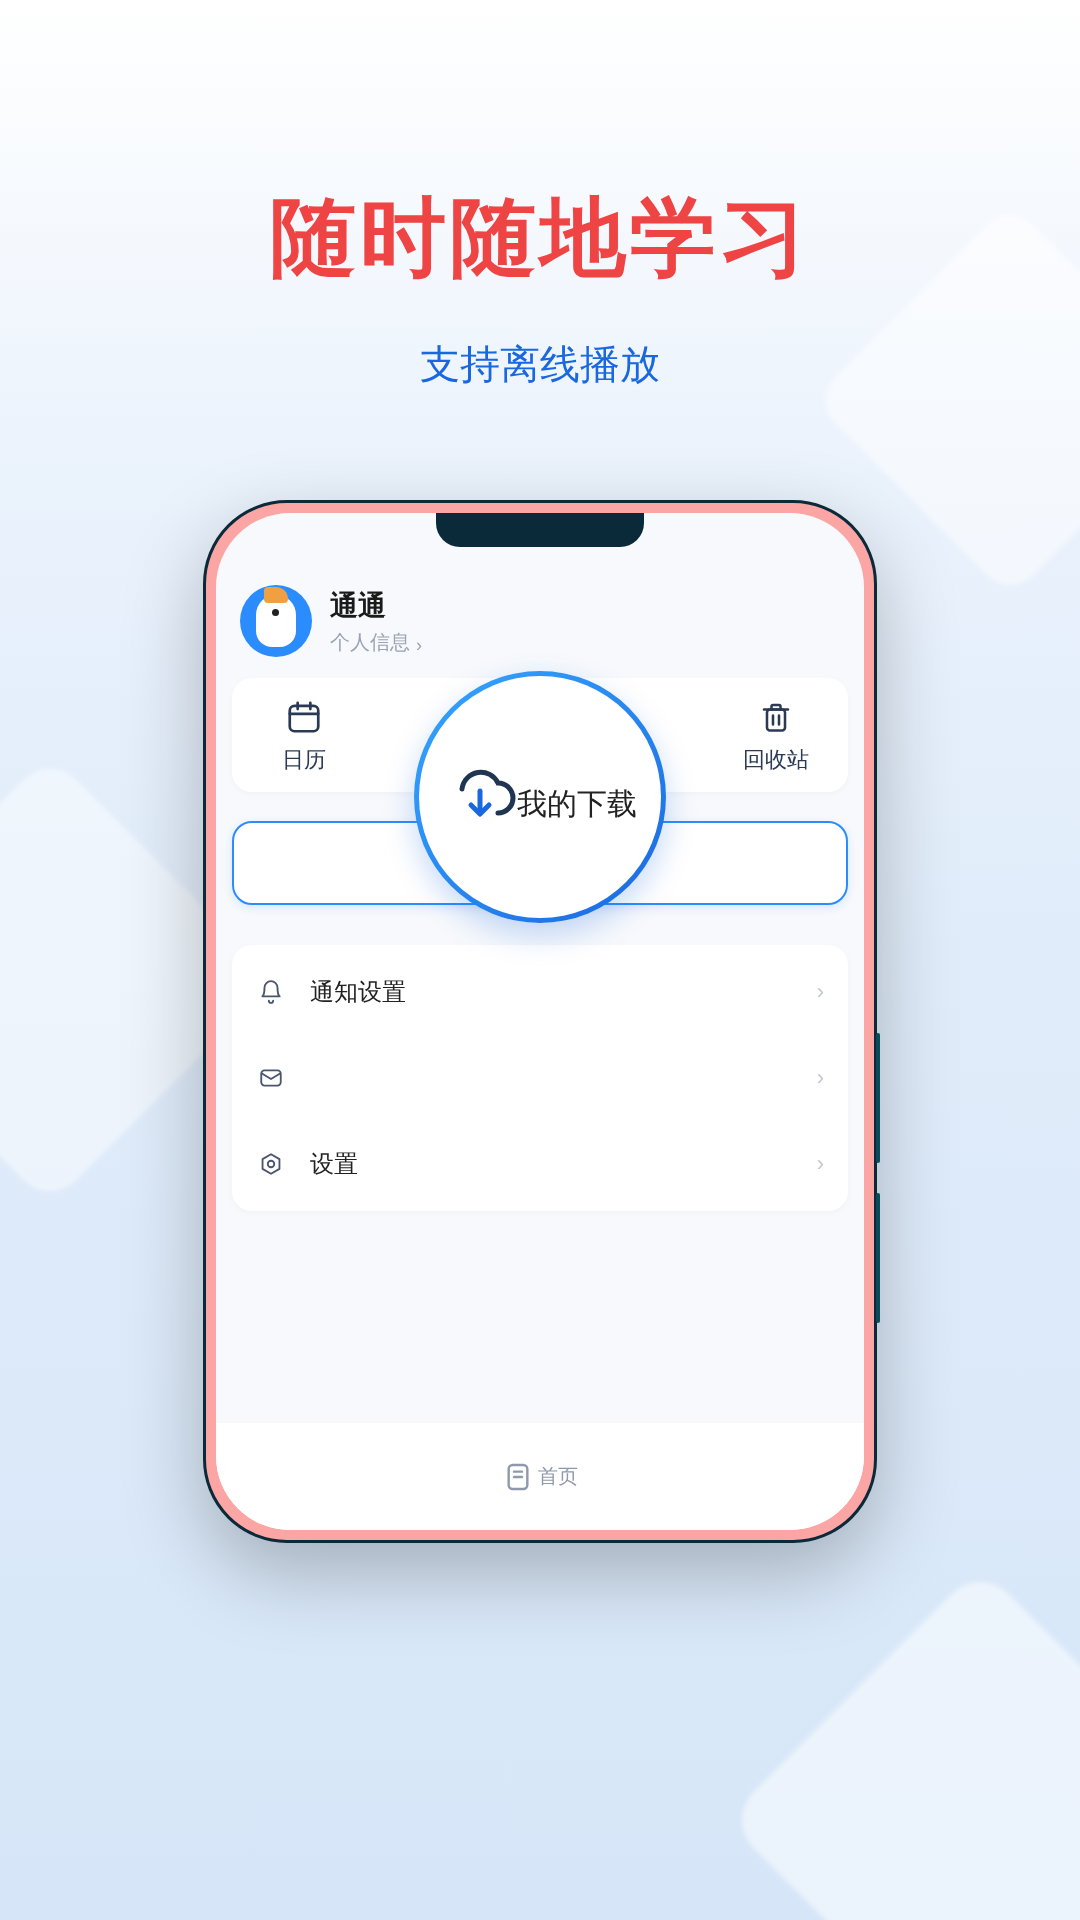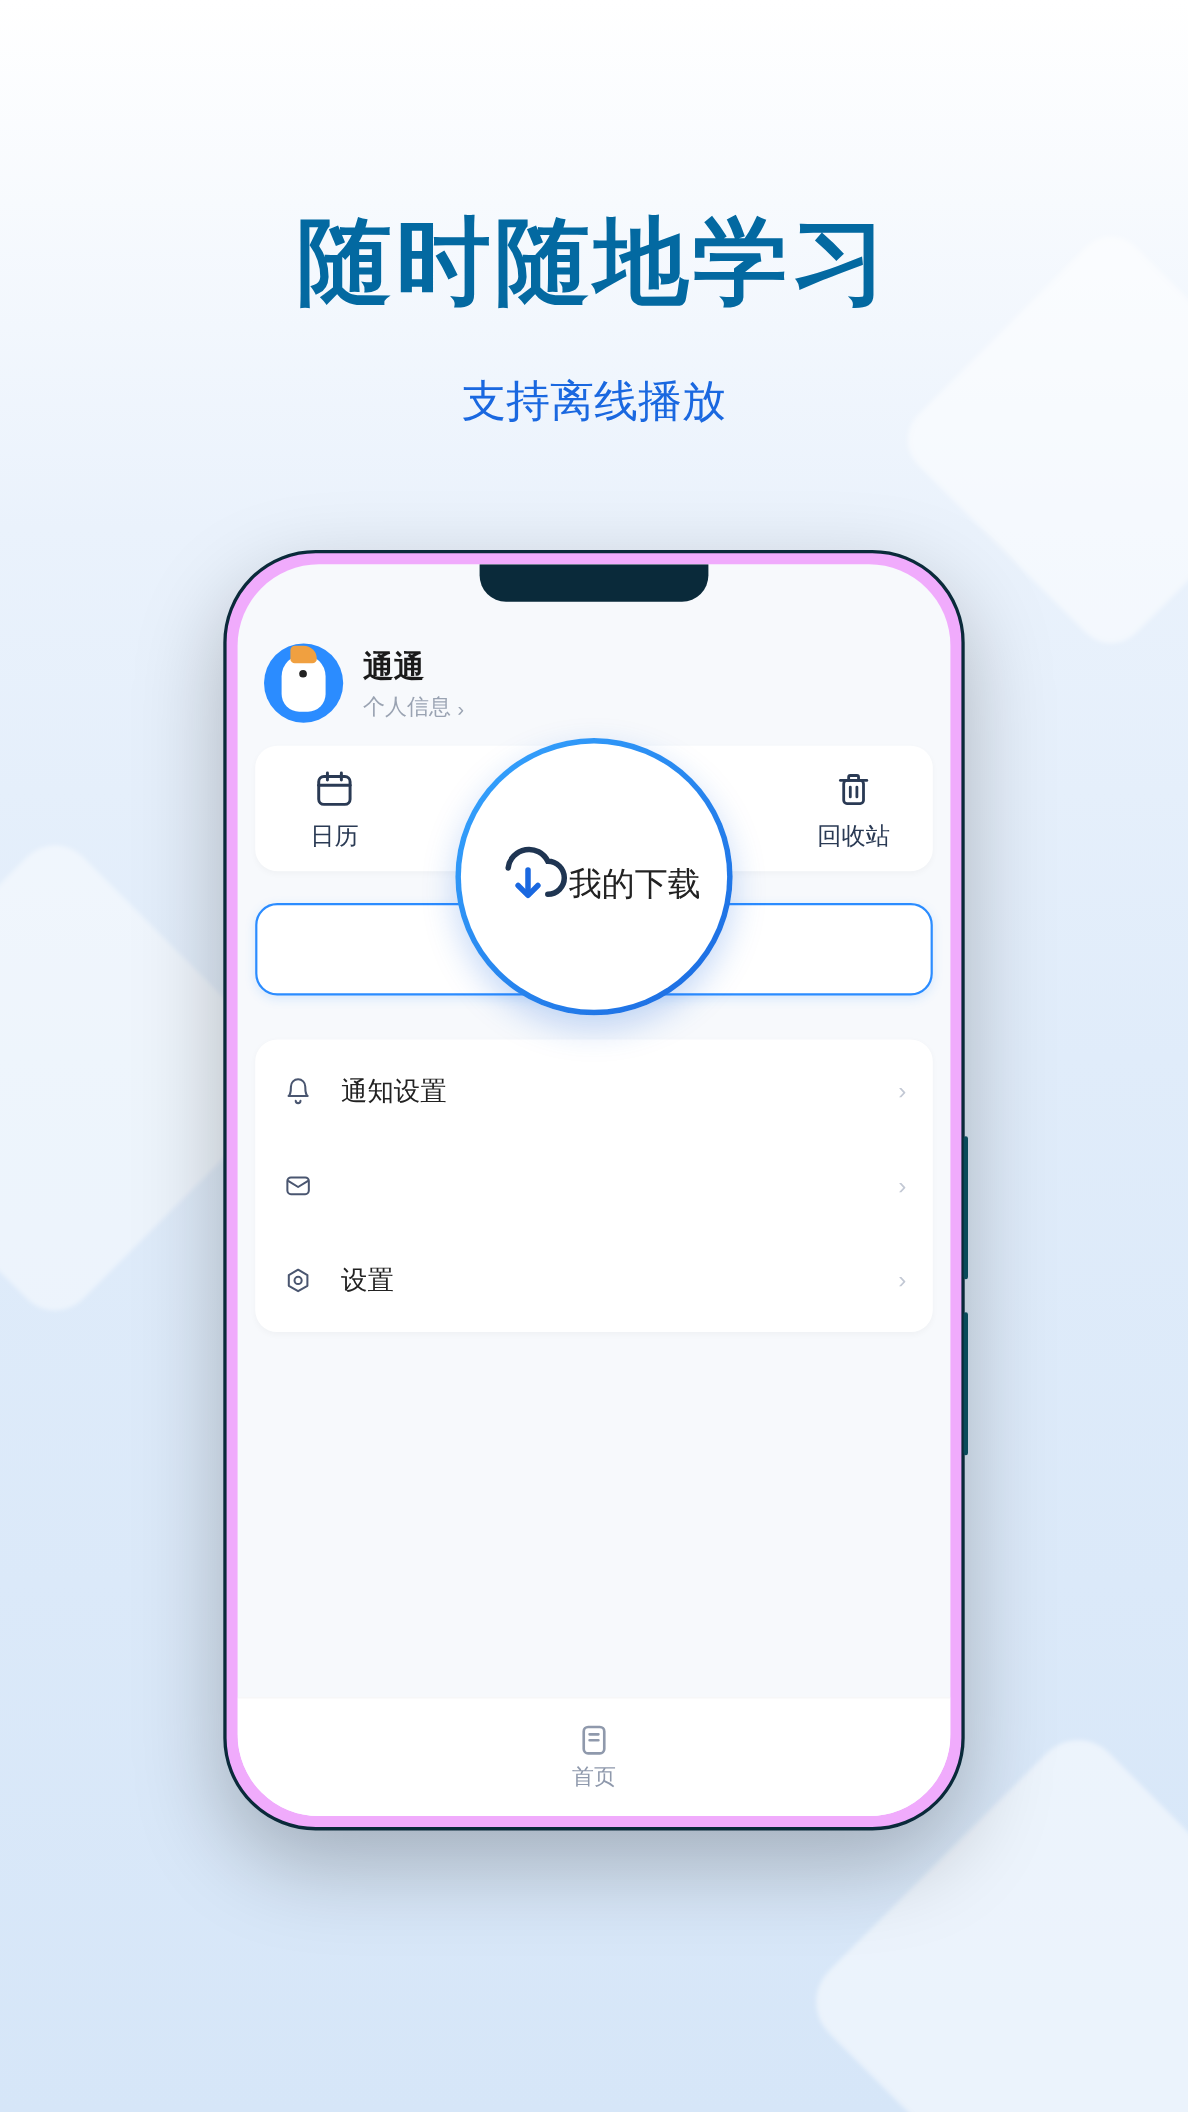--- a/index.html
+++ b/index.html
@@ -12,25 +12,25 @@
   overflow: hidden;
 }
 
 
 .bg-cube { position: absolute; pointer-events: none; }
 .bg-cube-1 { top: 260px; right: -70px; width: 280px; height: 280px; background: rgba(255,255,255,0.5); transform: rotate(45deg); border-radius: 32px; filter: blur(2px); }
 .bg-cube-2 { top: 820px; left: -110px; width: 320px; height: 320px; background: rgba(255,255,255,0.45); transform: rotate(45deg); border-radius: 36px; filter: blur(2px); }
 .bg-cube-3 { bottom: -80px; right: -80px; width: 360px; height: 360px; background: rgba(255,255,255,0.5); transform: rotate(45deg); border-radius: 40px; filter: blur(2px); }
 
 .hero { padding-top: 180px; text-align: center; }
-.hero-title { font-size: 86px; font-weight: 700; color: #0369a1; letter-spacing: 4px; }
+.hero-title { font-size: 86px; font-weight: 700; color: #ef4444; letter-spacing: 4px; }
 .hero-subtitle { margin-top: 40px; font-size: 40px; font-weight: 500; color: #1a68e0; }
 
 
-.phone { position: absolute; top: 500px; left: 50%; transform: translateX(-50%); width: 674px; height: 1164px; border: 3px solid #0a2a3a; border-radius: 84px; background: #f0abfc; box-shadow: 0 30px 80px rgba(0,0,0,0.25); padding: 10px; }
+.phone { position: absolute; top: 500px; left: 50%; transform: translateX(-50%); width: 674px; height: 1043px; border: 3px solid #0a2a3a; border-radius: 84px; background: #fca5a5; box-shadow: 0 30px 80px rgba(0,0,0,0.25); padding: 10px; }
 .phone-body { width: 100%; height: 100%; background: #f7f9fc; border-radius: 74px; position: relative; overflow: hidden; }
 .notch { position: absolute; top: 0; left: 50%; transform: translateX(-50%); width: 208px; height: 34px; background: #0a2a3a; border-bottom-left-radius: 24px; border-bottom-right-radius: 24px; z-index: 50; }
 .side-btn { position: absolute; right: -6px; top: 530px; width: 4px; height: 130px; background: #0a4a5a; border-radius: 2px; }
 .side-btn2 { position: absolute; right: -6px; top: 690px; width: 4px; height: 130px; background: #0a4a5a; border-radius: 2px; }
 
 
 .profile { position: absolute; top: 72px; left: 24px; display: flex; align-items: center; }
 .avatar { width: 72px; height: 72px; border-radius: 50%; background: #2b8cff; display: flex; align-items: center; justify-content: center; margin-right: 18px; position: relative; overflow: hidden; }
 .avatar-gf { width: 40px; height: 52px; background: #ffffff; border-radius: 20px 20px 16px 16px; position: relative; }
 .avatar-gf::before { content: ""; position: absolute; top: -8px; left: 8px; width: 24px; height: 16px; background: #f0a040; border-radius: 4px 12px 4px 4px; }
@@ -56,21 +56,21 @@
 
 
 .menu-card { position: absolute; top: 432px; left: 16px; right: 16px; background: #ffffff; border-radius: 20px; padding: 4px 0; box-shadow: 0 2px 6px rgba(0,0,0,0.03); }
 .menu-item { display: flex; align-items: center; height: 86px; padding: 0 24px; justify-content: space-between; }
 .menu-icon { width: 30px; display: flex; justify-content: center; }
 .menu-label { flex: 1; margin-left: 24px; font-size: 24px; color: #222; }
 .menu-chev { color: #c2c8d4; font-size: 22px; }
 
 
 .nav { position: absolute; bottom: 0; left: 0; right: 0; height: 108px; background: #ffffff; display: flex; border-top: 1px solid rgba(0,0,0,0.03); }
-.nav-item { flex: 1; display: flex; flex-direction: column; align-items: center; justify-content: center; gap: 4px; }
+.nav-item { flex: 1; display: flex; align-items: center; justify-content: center; gap: 4px; }
 .nav-label { font-size: 20px; }
 .nav-inactive { color: #8f99ac; }
 .nav-active { color: #1a68e0; }
 
 svg { display: block; }
 </style>
 </head>
 <body>
 
 <div class="bg-cube bg-cube-1"></div>

